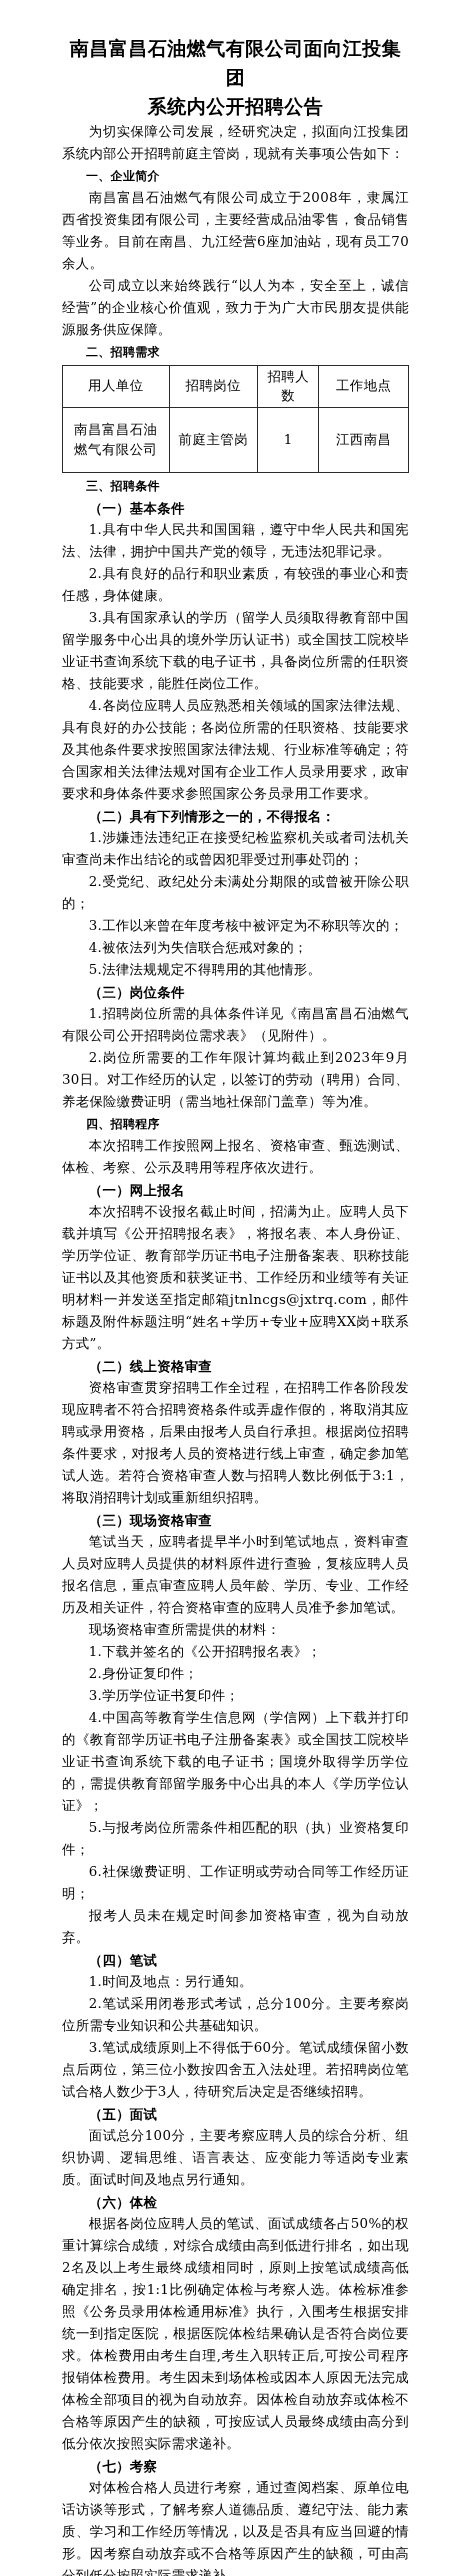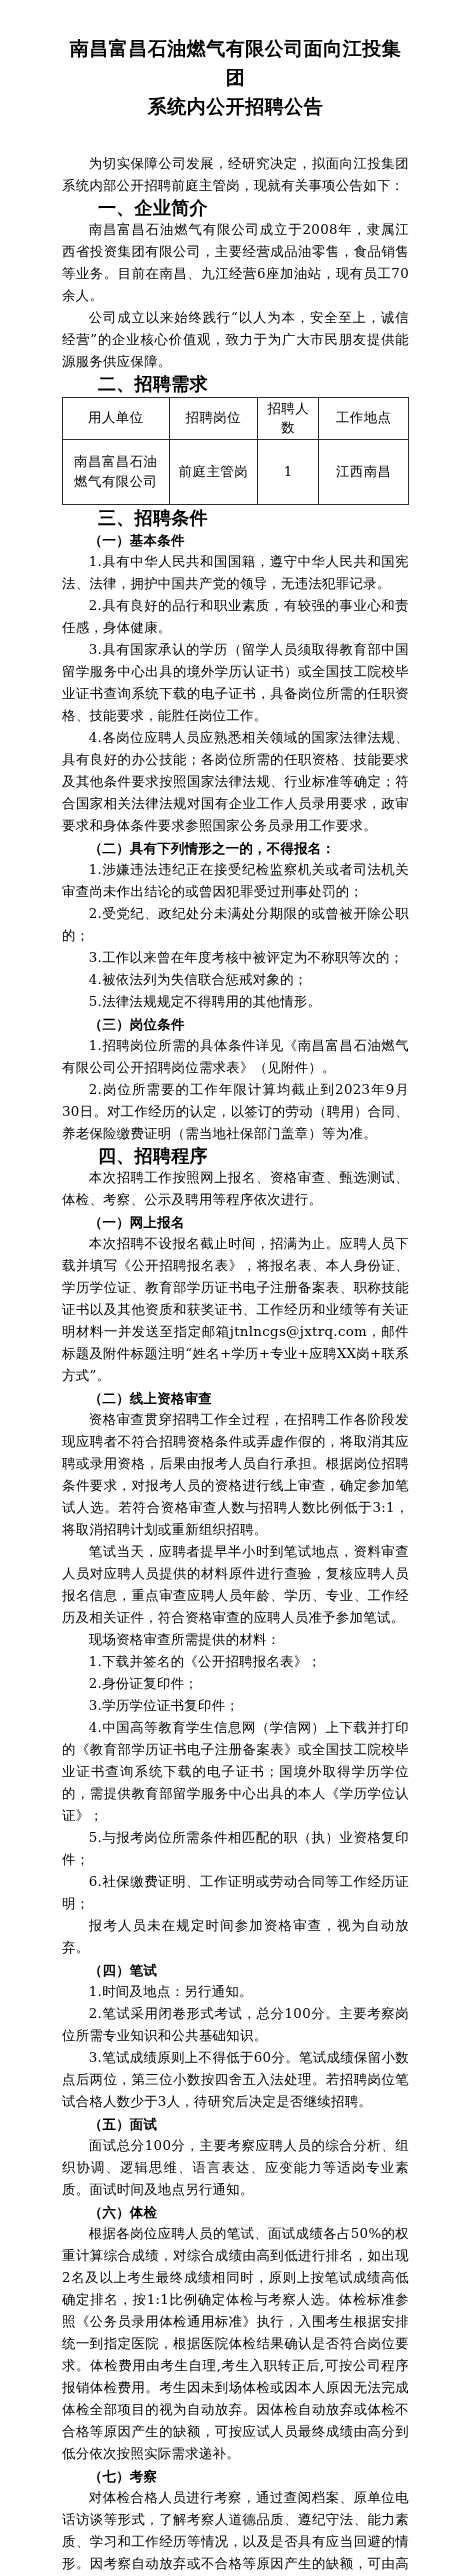--- a/index.html
+++ b/index.html
@@ -16,35 +16,35 @@
   }
   .content { margin: 0 55px 0 62px; }
   .doc-title {
     font-size: 19px;
     font-weight: bold;
     line-height: 29px;
     text-align: center;
     letter-spacing: 0.5px;
     font-family: "DejaVu Serif", "Liberation Serif", serif;
   }
-  .title-wrap { margin-bottom: 32px; }
+  .title-wrap { }
   .blk {
     margin: 0;
     font-size: 13.4px;
     line-height: 22px;
     text-align: justify;
     letter-spacing: 0.3px;
     font-family: "DejaVu Serif", "Liberation Serif", serif;
   }
   .blk.p { text-indent: 2em; }
   .blk.p-bold { text-indent: 2em; font-weight: normal; }
   .blk.h1 {
     text-indent: 2em;
     font-weight: bold;
-    font-size: 18px;
+    font-size: 12px;
     font-family: Liberation Serif, serif;
   }
   .blk.h2 { text-indent: 2em; font-weight: bold; }
   table.recruit {
     width: 100%;
     border-collapse: collapse;
     table-layout: fixed;
     margin: 1.5px 0 2.1px 0;
     padding-left: 44px;
   }
@@ -122,20 +122,21 @@
         <p class="blk p">5.法律法规规定不得聘用的其他情形。</p>
         <p class="blk h2">（三）岗位条件</p>
         <p class="blk p">1.招聘岗位所需的具体条件详见《南昌富昌石油燃气有限公司公开招聘岗位需求表》（见附件）。</p>
         <p class="blk p">2.岗位所需要的工作年限计算均截止到2023年9月30日。对工作经历的认定，以签订的劳动（聘用）合同、养老保险缴费证明（需当地社保部门盖章）等为准。</p>
         <p class="blk h1">四、招聘程序</p>
         <p class="blk p">本次招聘工作按照网上报名、资格审查、甄选测试、体检、考察、公示及聘用等程序依次进行。</p>
         <p class="blk h2">（一）网上报名</p>
         <p class="blk p">本次招聘不设报名截止时间，招满为止。应聘人员下载并填写《公开招聘报名表》，将报名表、本人身份证、学历学位证、教育部学历证书电子注册备案表、职称技能证书以及其他资质和获奖证书、工作经历和业绩等有关证明材料一并发送至指定邮箱jtnlncgs@jxtrq.com，邮件标题及附件标题注明“姓名+学历+专业+应聘XX岗+联系方式”。</p>
         <p class="blk h2">（二）线上资格审查</p>
         <p class="blk p">资格审查贯穿招聘工作全过程，在招聘工作各阶段发现应聘者不符合招聘资格条件或弄虚作假的，将取消其应聘或录用资格，后果由报考人员自行承担。根据岗位招聘条件要求，对报考人员的资格进行线上审查，确定参加笔试人选。若符合资格审查人数与招聘人数比例低于3:1，将取消招聘计划或重新组织招聘。</p>
+        <p class="blk h2">（三）现场资格审查</p>
         <p class="blk p">笔试当天，应聘者提早半小时到笔试地点，资料审查人员对应聘人员提供的材料原件进行查验，复核应聘人员报名信息，重点审查应聘人员年龄、学历、专业、工作经历及相关证件，符合资格审查的应聘人员准予参加笔试。</p>
         <p class="blk p-bold">现场资格审查所需提供的材料：</p>
         <p class="blk p">1.下载并签名的《公开招聘报名表》；</p>
         <p class="blk p">2.身份证复印件；</p>
         <p class="blk p">3.学历学位证书复印件；</p>
         <p class="blk p">4.中国高等教育学生信息网（学信网）上下载并打印的《教育部学历证书电子注册备案表》或全国技工院校毕业证书查询系统下载的电子证书；国境外取得学历学位的，需提供教育部留学服务中心出具的本人《学历学位认证》；</p>
         <p class="blk p">5.与报考岗位所需条件相匹配的职（执）业资格复印件；</p>
         <p class="blk p">6.社保缴费证明、工作证明或劳动合同等工作经历证明；</p>
         <p class="blk p">报考人员未在规定时间参加资格审查，视为自动放弃。</p>
         <p class="blk h2">（四）笔试</p>

